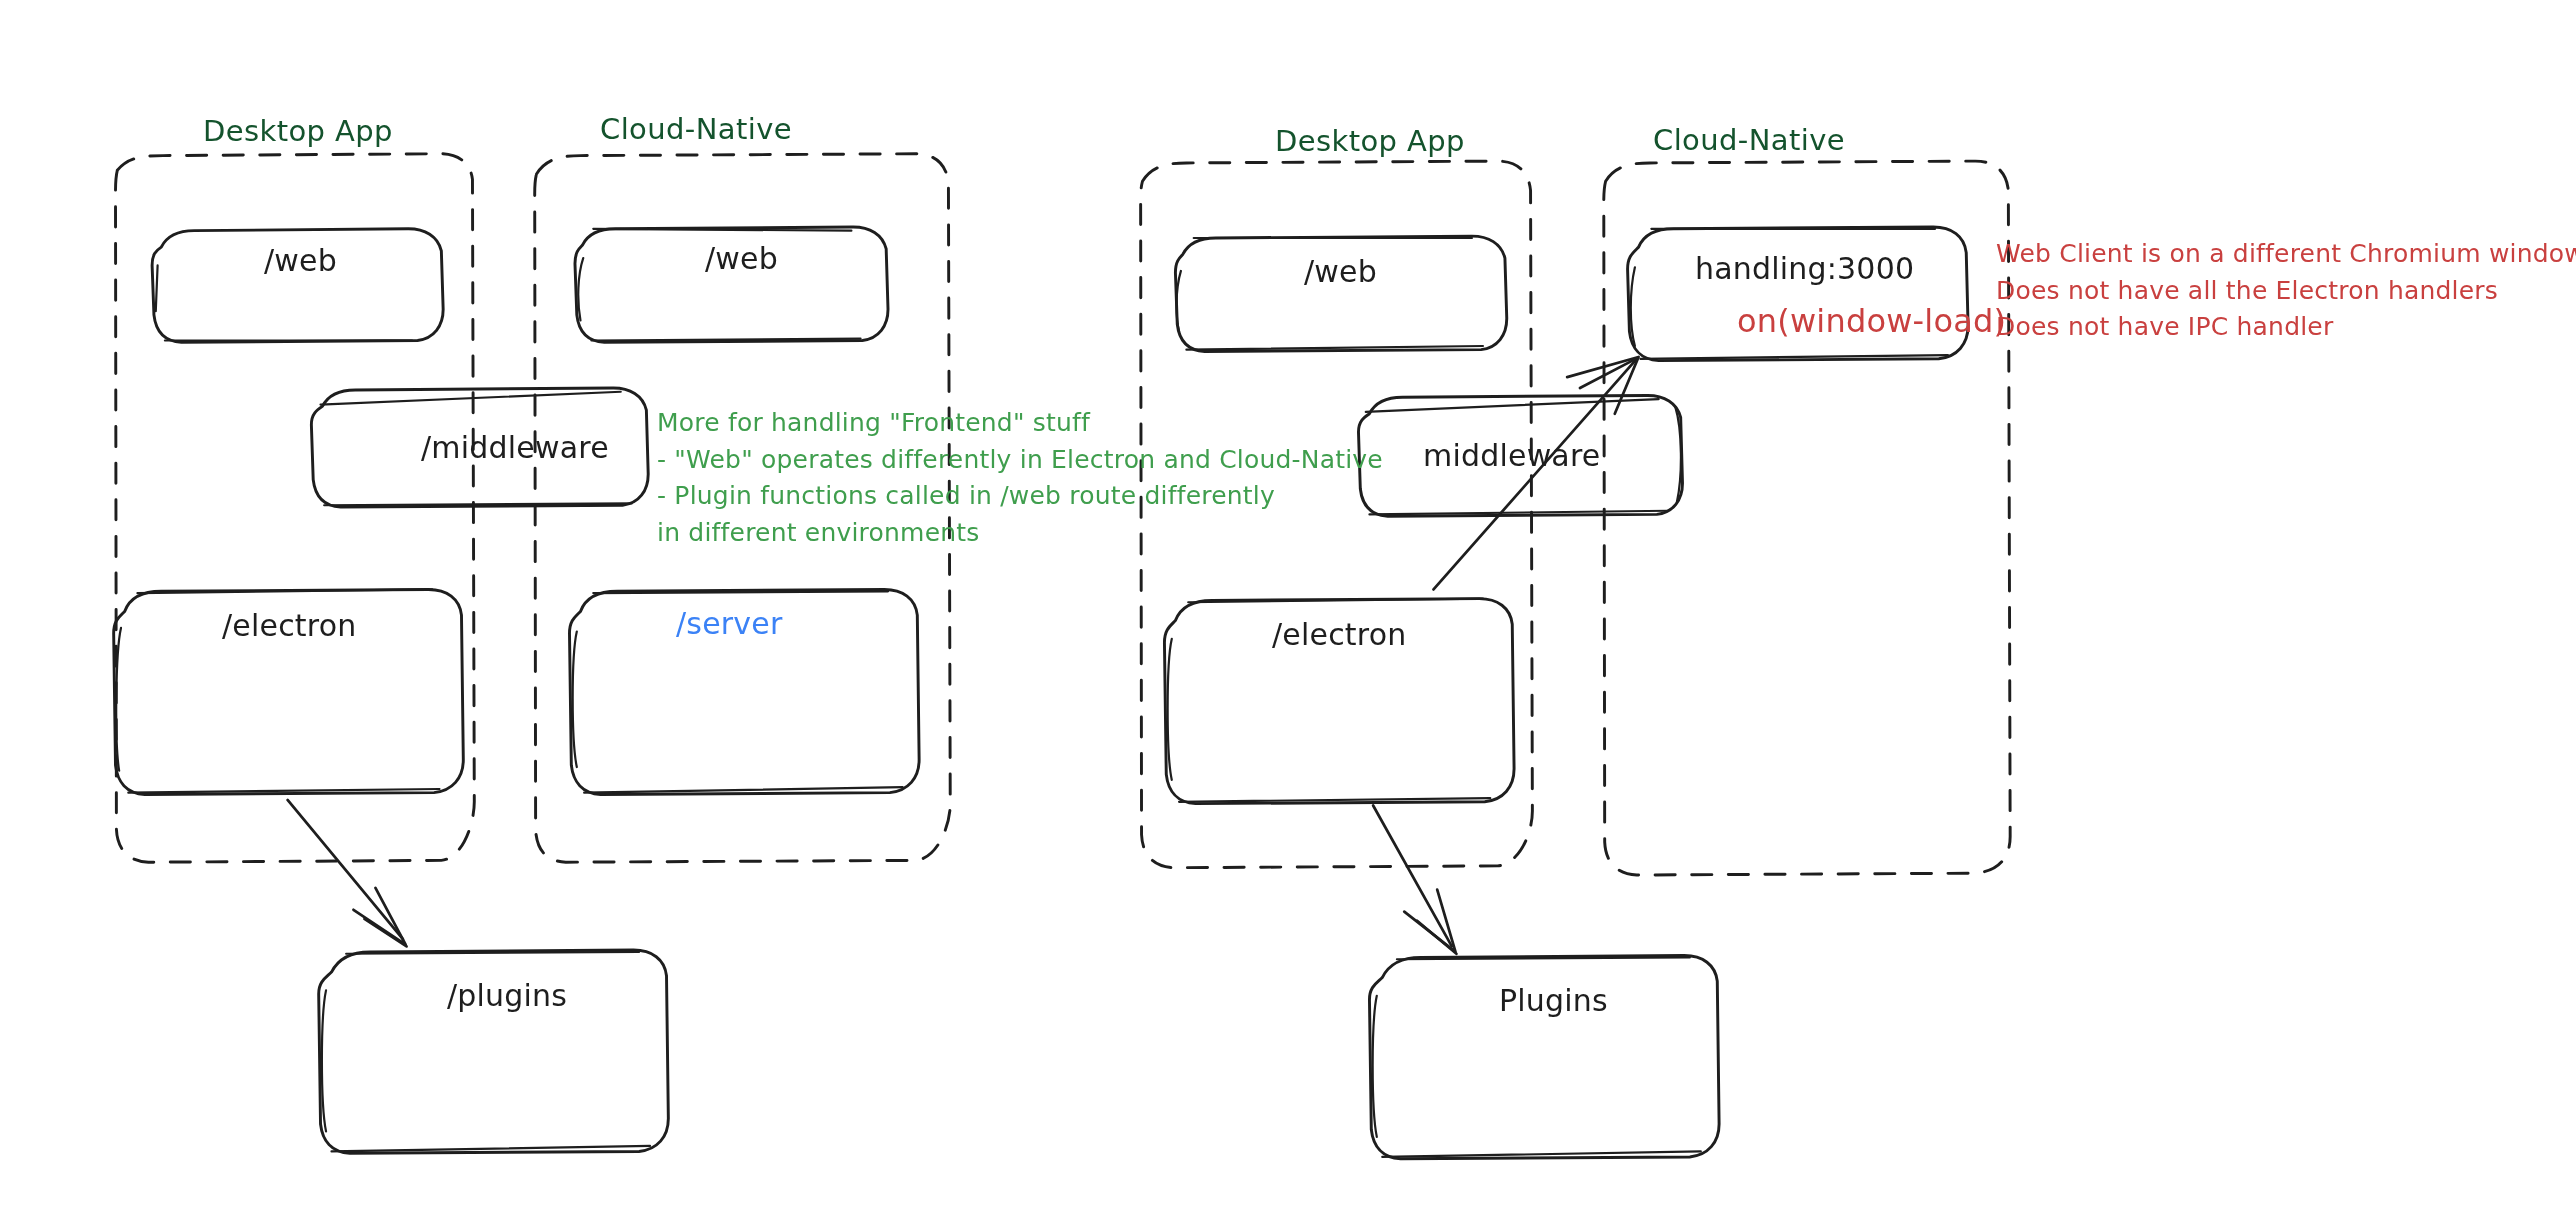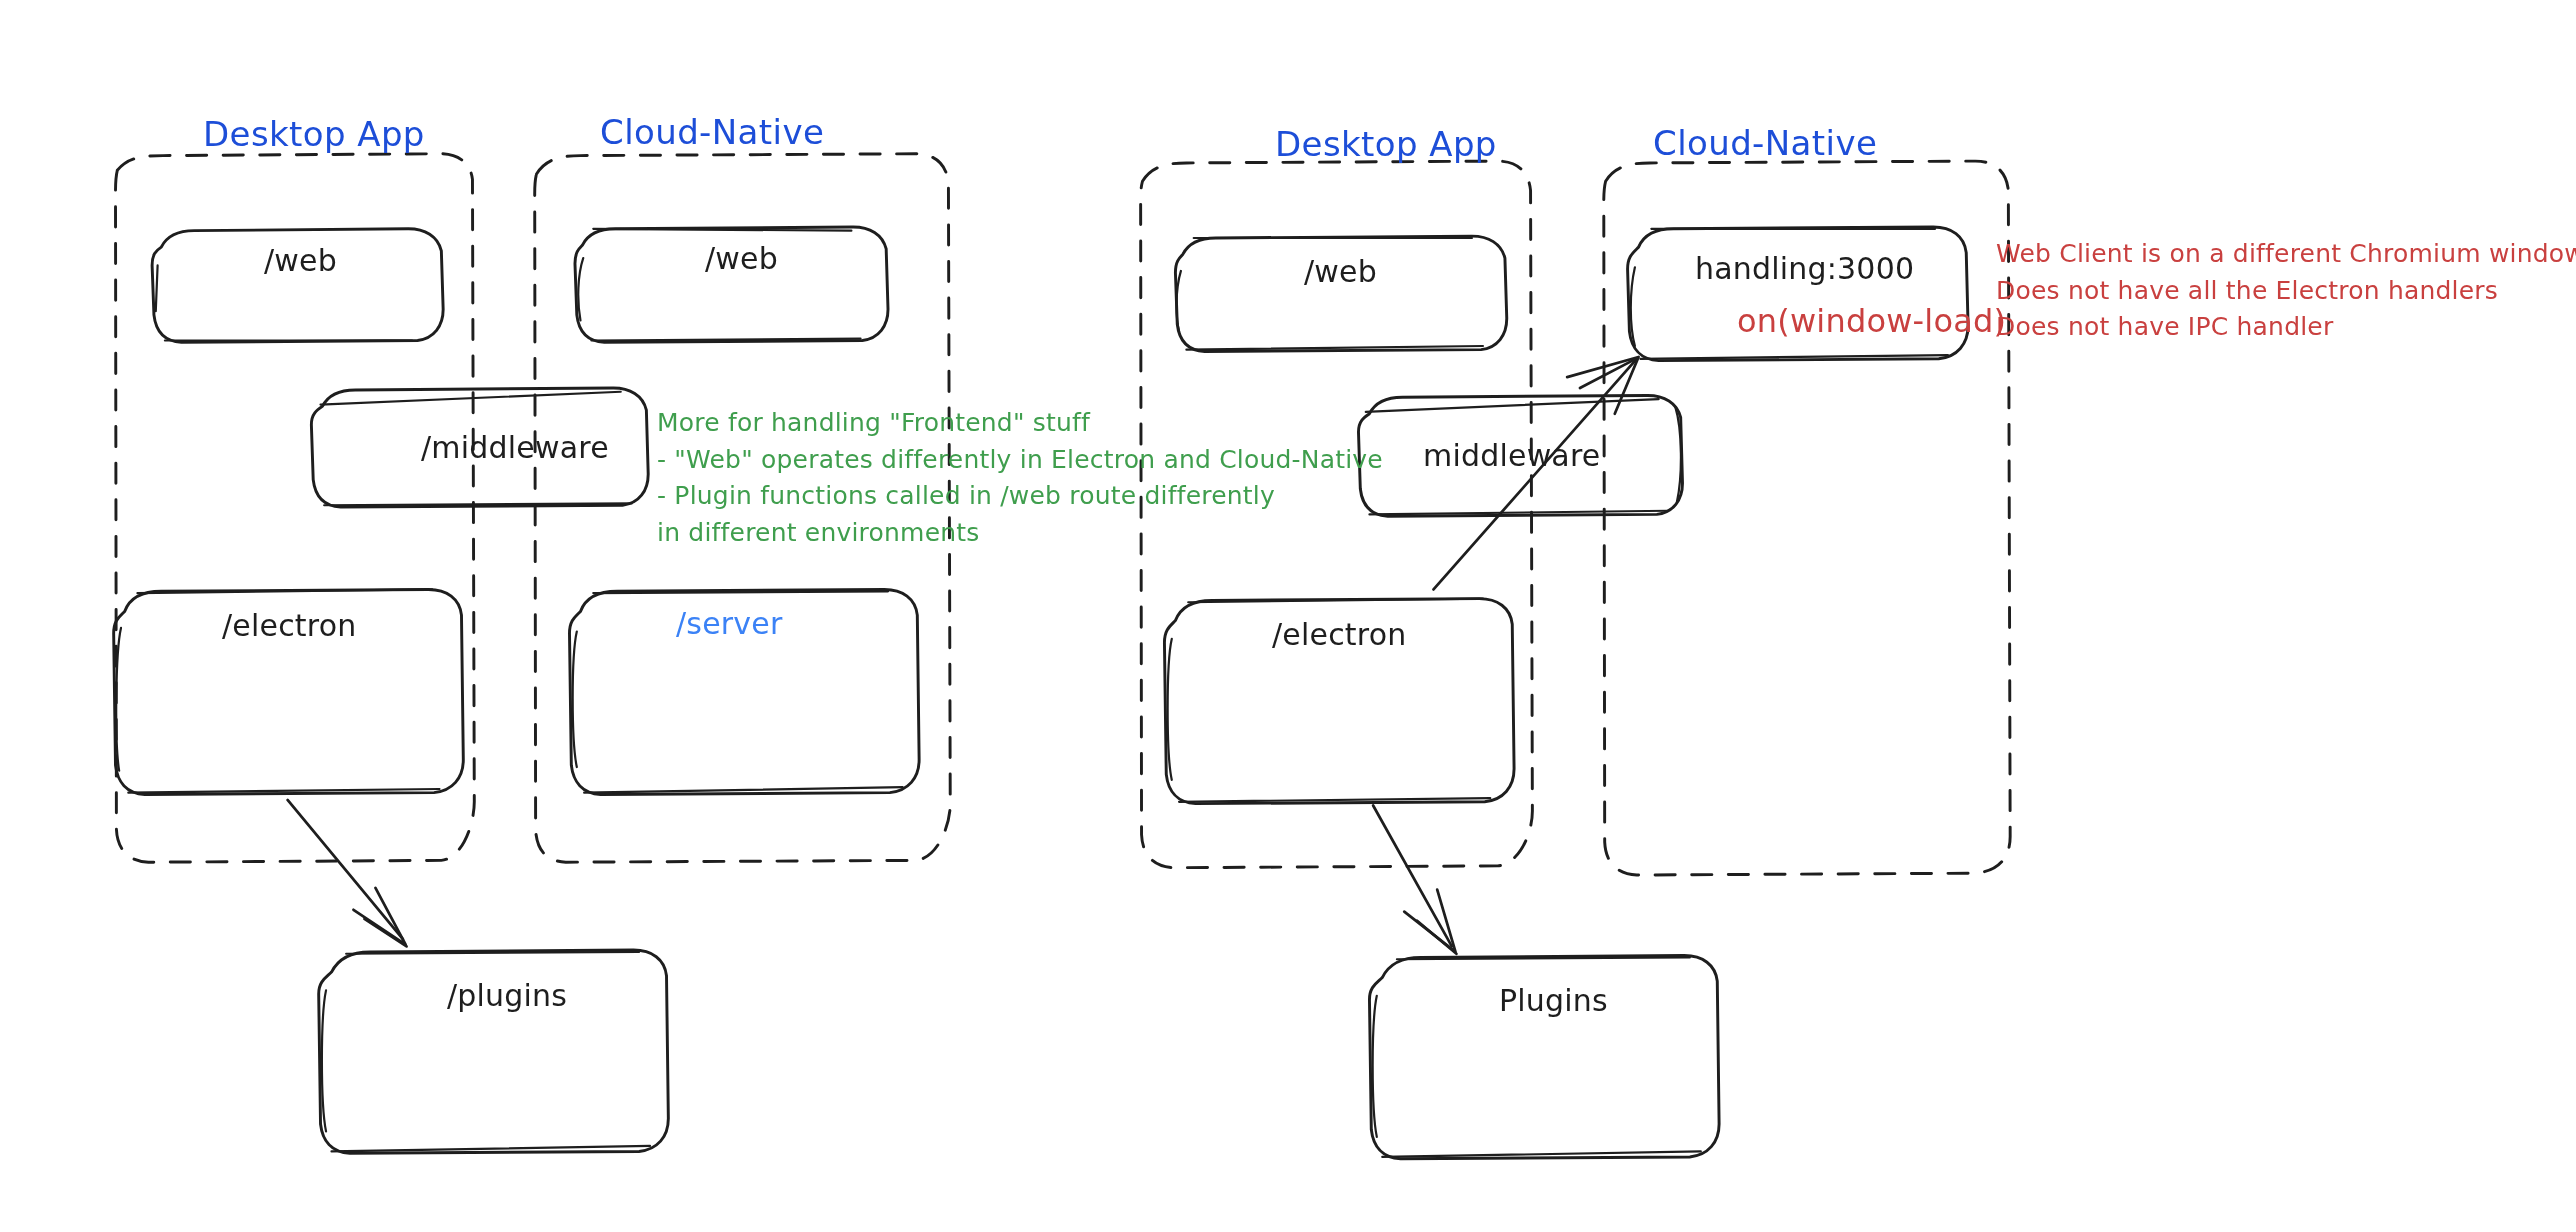--- a/index.html
+++ b/index.html
@@ -18,22 +18,22 @@
   svg.layer {
     position: absolute;
     left: 0;
     top: 0;
     width: 2576px;
     height: 1232px;
     overflow: visible;
   }
   .grp-label {
     position: absolute;
-    font-size: 34px;
-    color: #1d4ed8;
+    font-size: 29px;
+    color: #14532d;
     white-space: nowrap;
     letter-spacing: 0.4px;
   }
   .node-label {
     position: absolute;
     font-size: 30px;
     color: #1e1e1e;
     white-space: nowrap;
     letter-spacing: 0.2px;
   }

